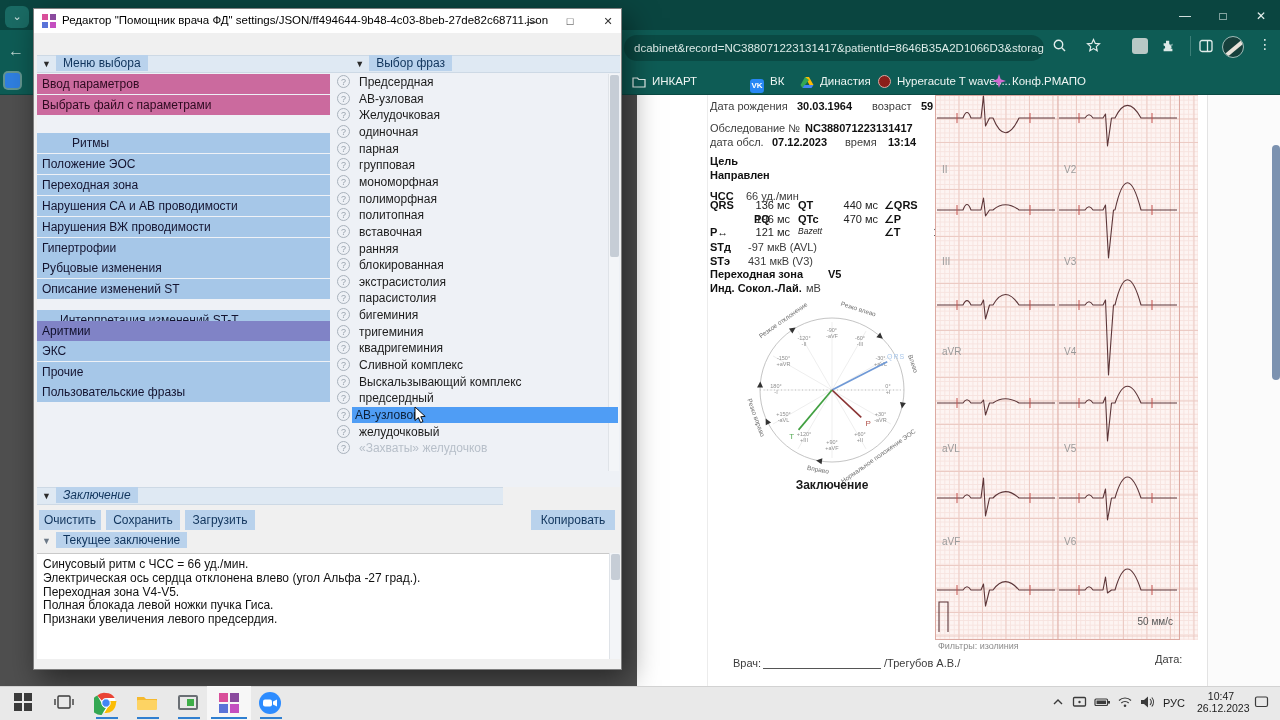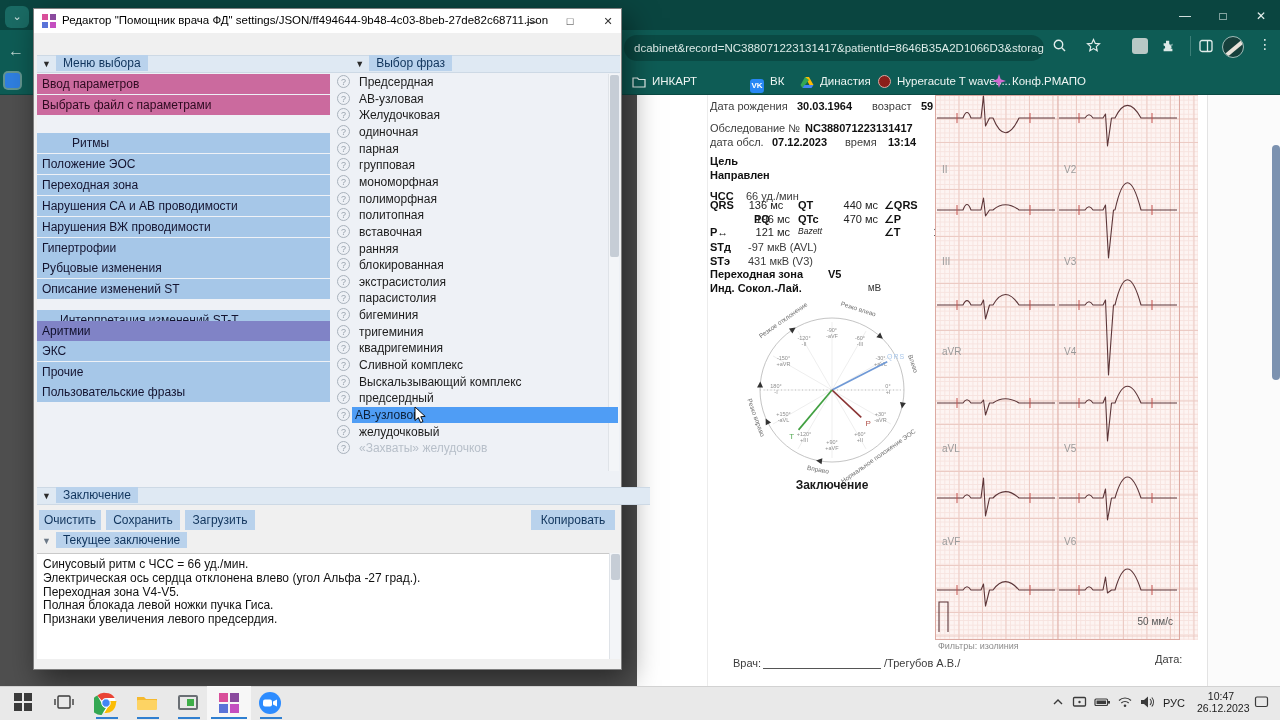--- a/index.html
+++ b/index.html
@@ -165,21 +165,21 @@
 <span class="rv" style="left:888px;top:136px;">13:14</span>
 
 <span class="rv" style="left:710px;top:155px;">Цель</span>
 <span class="rv" style="left:710px;top:169px;">Направлен</span>
 
 <span class="rv" style="left:710px;top:190px;">ЧСС</span>
 <span class="rl" style="left:746px;top:190px;">66 уд./мин</span>
 
 <div id="meas-rows">
     <span class="meas-cell" style="left: 710px; top: 199px; width: 34px; text-align: left; font-weight: bold; color: rgb(17, 17, 17);">QRS</span>
-    <span class="meas-cell" style="left: 742px; top: 199px; width: 48px; text-align: center; color: rgb(34, 34, 34);">136 мс</span>
+    <span class="meas-cell" style="left: 742px; top: 199px; width: 48px; text-align: right; color: rgb(34, 34, 34);">136 мс</span>
     <span class="meas-cell" style="left: 798px; top: 199px; width: 40px; text-align: left; font-weight: bold; color: rgb(17, 17, 17);">QT</span>
     <span class="meas-cell" style="left: 828px; top: 199px; width: 50px; text-align: right; color: rgb(34, 34, 34);">440 мс</span>
     <span class="meas-cell" style="left: 884px; top: 199px; width: 36px; text-align: left; font-weight: bold; color: rgb(17, 17, 17);">∠QRS</span>
     <span class="meas-cell" style="left: 914px; top: 199px; width: 42px; text-align: right; color: rgb(34, 34, 34);">-27°</span>
     <span class="meas-cell" style="left: 710px; top: 212.5px; width: 34px; text-align: left; font-weight: bold; color: rgb(17, 17, 17); margin-left: 44px;">PQ</span>
     <span class="meas-cell" style="left: 742px; top: 212.5px; width: 48px; text-align: right; color: rgb(34, 34, 34);">196 мс</span>
     <span class="meas-cell" style="left: 798px; top: 212.5px; width: 40px; text-align: left; font-weight: bold; color: rgb(17, 17, 17);">QTc</span>
     <span class="meas-cell" style="left: 828px; top: 212.5px; width: 50px; text-align: right; color: rgb(34, 34, 34);">470 мс</span>
     <span class="meas-cell" style="left: 884px; top: 212.5px; width: 36px; text-align: left; font-weight: bold; color: rgb(17, 17, 17);">∠P</span>
     <span class="meas-cell" style="left: 914px; top: 212.5px; width: 42px; text-align: right; color: rgb(34, 34, 34);">43°</span>
@@ -191,21 +191,21 @@
     <span class="rv" style="left: 710px; top: 241px;">STд</span>
     <span class="rl" style="left: 748px; top: 241px;">-97 мкВ (AVL)</span>
     <span class="rv" style="left: 710px; top: 254.5px;">STэ</span>
     <span class="rl" style="left: 748px; top: 254.5px;">431 мкВ (V3)</span>
   </div>
 <div id="st-rows"></div>
 
 <span class="rv" style="left:710px;top:268px;">Переходная зона</span>
 <span class="rv" style="left:828px;top:268px;">V5</span>
 <span class="rv" style="left:710px;top:282px;">Инд. Сокол.-Лай.</span>
-<span class="rl" style="left:868px;top:282px;font-family:Liberation Mono, monospace;">мВ</span>
+<span class="rl" style="left:806px;top:282px;">мВ</span>
 
 <div class="abs" id="axis-wrap"><svg width="190" height="190" viewBox="-95 -95 190 190">
       <circle r="72" fill="none" stroke="#b5b5b5" stroke-width="0.8"></circle>
       <line x1="0" y1="0" x2="4.1637991171010006e-15" y2="-68" stroke="#dcdcdc" stroke-width="0.5"></line>
       <line x1="0" y1="0" x2="34.00000000000001" y2="-58.88972745734183" stroke="#dcdcdc" stroke-width="0.5"></line>
       <line x1="0" y1="0" x2="58.889727457341834" y2="-33.99999999999999" stroke="#dcdcdc" stroke-width="0.5"></line>
       <line x1="0" y1="0" x2="68" y2="0" stroke="#dcdcdc" stroke-width="0.5"></line>
       <line x1="0" y1="0" x2="58.889727457341834" y2="33.99999999999999" stroke="#dcdcdc" stroke-width="0.5"></line>
       <line x1="0" y1="0" x2="34.00000000000001" y2="58.88972745734183" stroke="#dcdcdc" stroke-width="0.5"></line>
       <line x1="0" y1="0" x2="4.1637991171010006e-15" y2="68" stroke="#dcdcdc" stroke-width="0.5"></line>
@@ -348,21 +348,21 @@
       <div class="menu-item active" style="top: 312px;">Аритмии</div>
       <div class="menu-item cat" style="top: 332px;">ЭКС</div>
       <div class="menu-item cat" style="top: 353px;">Прочие</div>
       <div class="menu-item cat" style="top: 373px;">Пользовательские фразы</div>
     </div>
 
   <div class="abs vscroll" style="left:574px;top:65px;width:11px;height:397px;">
     <div class="vthumb" style="top:1px;height:182px;"></div>
   </div>
 
-  <div class="abs hdr-strip" style="left:3px;top:478px;width:613px;">
+  <div class="abs hdr-strip" style="left:3px;top:478px;width:466px;font-style:italic;">
     <span class="tri">▼</span><span class="chip">Заключение</span>
   </div>
 
   <div class="abs ed-btn" style="left:5px;width:62px;">Очистить</div>
   <div class="abs ed-btn" style="left:72px;width:74px;">Сохранить</div>
   <div class="abs ed-btn" style="left:151px;width:70px;">Загрузить</div>
   <div class="abs ed-btn" style="left:497px;width:84px;">Копировать</div>
 
   <div class="abs" style="left:3px;top:524px;width:583px;height:18px;font-size:12px;color:#123a63;">
     <span class="tri" style="color:#6b7886;">▼</span><span class="chip">Текущее заключение</span>

